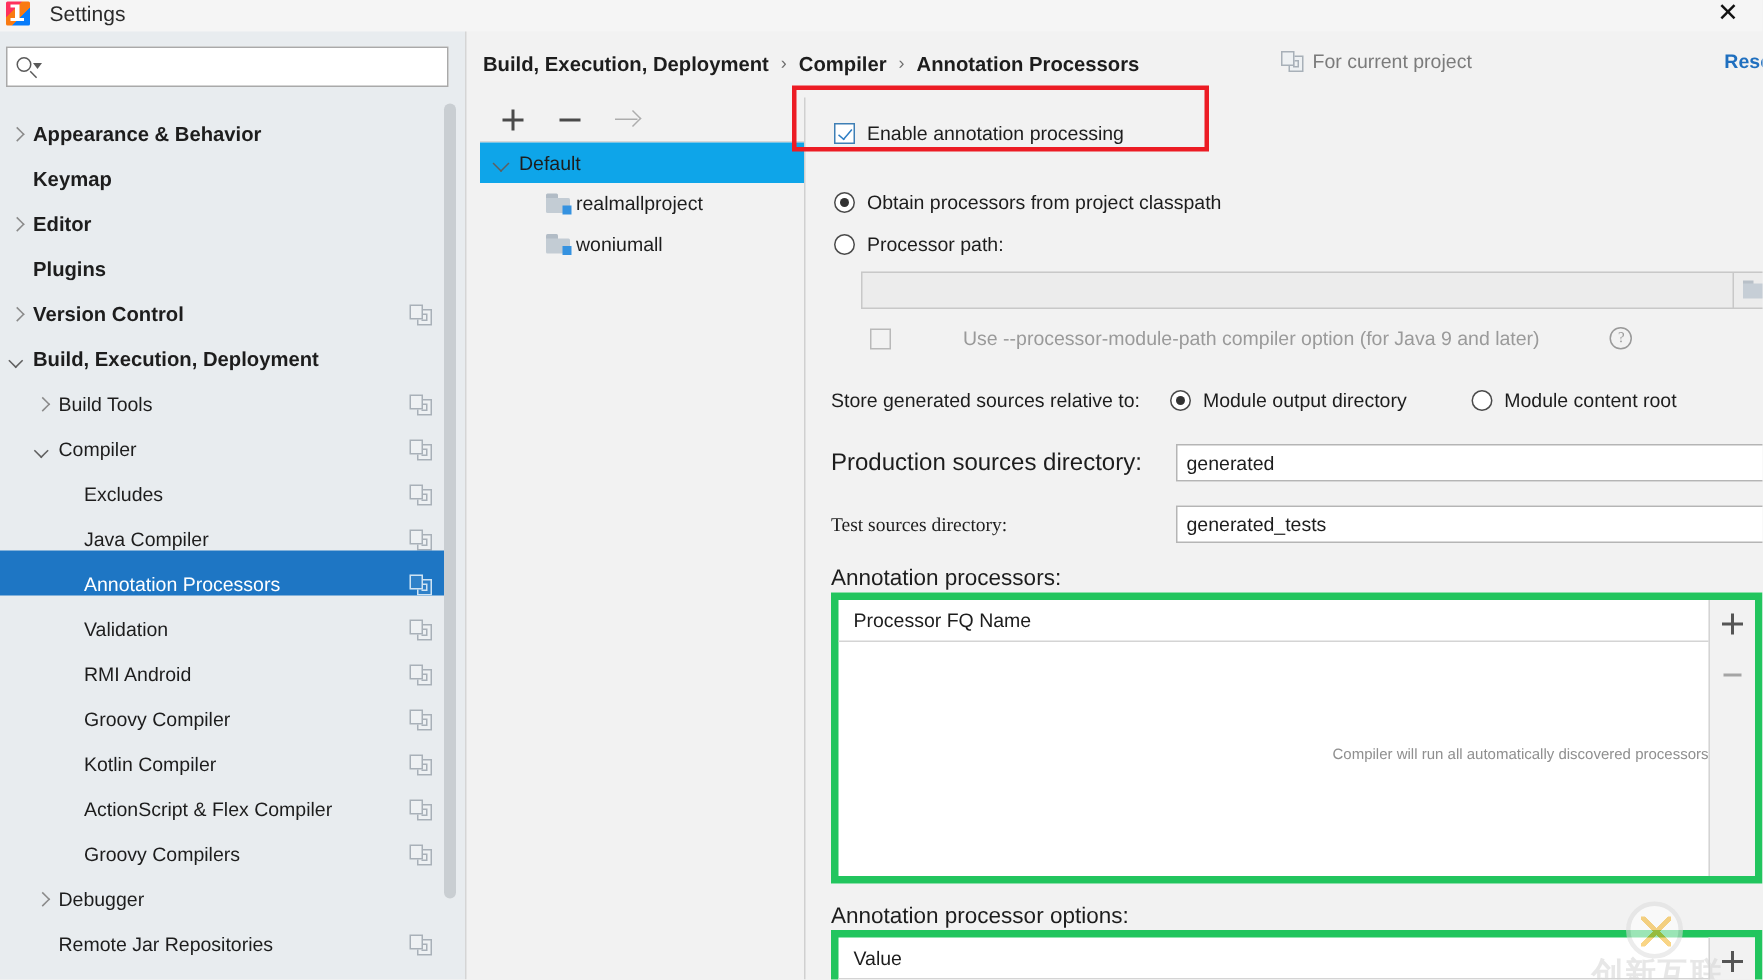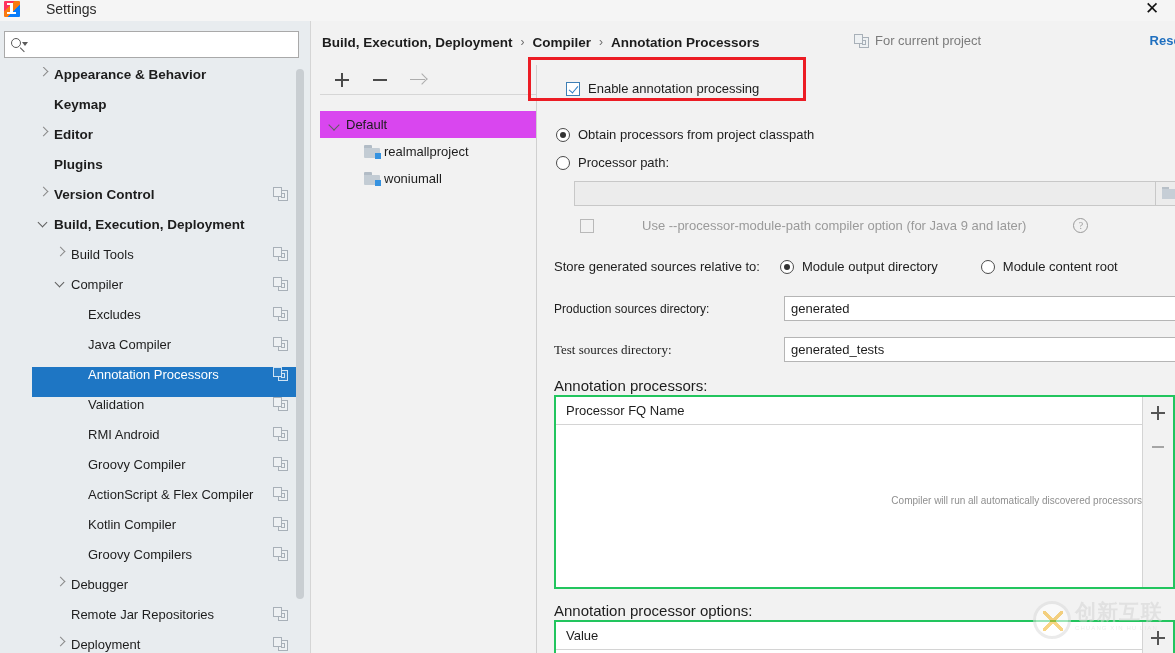--- a/index.html
+++ b/index.html
@@ -26,21 +26,21 @@
     position: relative; border-radius: 1px;
   }
   .title-icon::after {
     content: ""; position: absolute; left: 3px; top: 2px; width: 9px; height: 11px;
     background:
       linear-gradient(#fff,#fff) 0 0/3px 2px no-repeat,
       linear-gradient(#fff,#fff) 3px 0/3px 11px no-repeat,
       linear-gradient(#fff,#fff) 0 9px/9px 2px no-repeat;
   }
   .title-text {
-    margin-left: 26px; font-size: 14px; color: #2b2b2b; margin-top: -4px;
+    margin-left: 13px; font-size: 14px; color: #2b2b2b; margin-top: -4px;
     font-family: "Liberation Sans", sans-serif;
     text-align: center;
   }
   .win-close {
     position: absolute; right: 4px; top: -4px; width: 38px; height: 24px;
     display: flex; align-items: center; justify-content: center;
     font-size: 17px; color: #111; line-height: 1; cursor: pointer;
   }
 
   
@@ -72,22 +72,22 @@
   .search-input {
     border: 0; outline: 0; background: transparent; font-size: 13px;
     font-family: "Liberation Sans", sans-serif; flex: 1; padding: 0 4px; height: 23px;
   }
 
   .tree {
     position: absolute; left: 0; top: 46px; width: 304px; height: 586px;
     overflow: hidden;
   }
   .tree-row {
-    height: 30px; display: flex; align-items: flex-start; position: relative;
-    padding-left: 0; cursor: default; white-space: nowrap; margin-left: 32px;
+    height: 30px; display: flex; align-items: flex-end; position: relative;
+    padding-left: 0; cursor: default; white-space: nowrap;
   }
   .tree-row .arrow {
     width: 12px; height: 12px; position: relative; flex: 0 0 auto;
   }
   .tree-row .arrow.right::before {
     content: ""; position: absolute; left: 3px; top: 1px;
     width: 6px; height: 6px; border-right: 1.6px solid #8a8a8a; border-top: 1.6px solid #8a8a8a;
     transform: rotate(45deg);
   }
   .tree-row .arrow.down::before {
@@ -171,21 +171,21 @@
   .tb-minus::before{ content:""; position:absolute; left:3px; top:9px; width:14px; height:2px; background:#4a4a4a; }
   .tb-arrow::before{ content:""; position:absolute; left:2px; top:9px; width:15px; height:1.8px; background:#adadad; }
   .tb-arrow::after {
     content:""; position:absolute; left:10px; top:5.5px; width:7px; height:7px;
     border-right:1.8px solid #adadad; border-top:1.8px solid #adadad; transform: rotate(45deg);
   }
   .profile-row {
     height: 27px; display: flex; align-items: center; font-size: 13px; padding-left: 8px;
     cursor: default; white-space: nowrap;
   }
-  .profile-row.sel { background: #d946ef; margin-top: 16px; }
+  .profile-row.sel { background: #0ea5e9; }
   .profile-row .arrow.down { width: 14px; height: 14px; position: relative; flex: 0 0 auto; margin-right: 4px; }
   .profile-row .arrow.down::before {
     content: ""; position: absolute; left: 2px; top: 3px; width: 7px; height: 7px;
     border-right: 1.6px solid #5f5f5f; border-bottom: 1.6px solid #5f5f5f; transform: rotate(45deg);
   }
   .folder-icon {
     width: 18px; height: 14px; position: relative; flex: 0 0 auto; margin-left: 36px; margin-right: 2px;
   }
   .folder-icon .tab {
     position: absolute; left: 0; top: 0; width: 8px; height: 4px; background: #b2bcc6; border-radius: 1px 1px 0 0;
@@ -246,21 +246,21 @@
 
   .help-icon {
     width: 15px; height: 15px; border-radius: 50%; border: 1.3px solid #9a9a9a;
     color: #9a9a9a; font-size: 10px; display: flex; align-items: center; justify-content: center;
     margin-left: 7px; cursor: pointer; font-family: "Liberation Serif", serif;
   }
 
   .section-label { position: absolute; font-size: 15px; color: #1d1d1d; }
 
   .table-box {
-    position: absolute; background: #fff; border: 2px solid #22c55e;
+    position: absolute; background: #fff; border: 5px solid #22c55e;
   }
   .table-head {
     height: 28px; border-bottom: 1px solid #d4d4d4; display: flex; align-items: center;
     font-size: 13px; color: #1d1d1d;
   }
   .th { padding-left: 10px; height: 100%; display: flex; align-items: center; }
   .th + .th { border-left: 1px solid #d4d4d4; }
   .empty-msg {
     text-align: right; color: #8f8f8f; font-size: 10px;
   }
@@ -270,21 +270,21 @@
     display: flex; flex-direction: column; align-items: center; padding-top: 6px; gap: 14px;
   }
   .sb { width: 20px; height: 20px; position: relative; cursor: pointer; }
   .sb-plus::before { content:""; position:absolute; left:3px; top:9px; width:14px; height:2.2px; background:#555; }
   .sb-plus::after  { content:""; position:absolute; left:8.9px; top:3px; width:2.2px; height:14px; background:#555; }
   .sb-minus::before{ content:""; position:absolute; left:4px; top:9px; width:12px; height:2.2px; background:#a5a5a5; }
 
   
   .watermark {
     position: absolute; right: 2px; bottom: 6px; width: 140px; height: 46px;
-    opacity: 0.55; pointer-events: none; display: flex; z-index: 8;
+    opacity: 0.55; pointer-events: none; display: flex; align-items: center; z-index: 8; flex-direction: column;
   }
   .wm-logo {
     width: 38px; height: 38px; border-radius: 50%; border: 3px solid #dcdcdc;
     position: relative; flex: 0 0 auto; background: #fff;
   }
   .wm-logo::after {
     content: ""; position: absolute; left: 7px; top: 7px; width: 20px; height: 20px;
     background: linear-gradient(135deg, transparent 45%, #f5b323 45%, #f5b323 56%, transparent 56%),
                 linear-gradient(45deg, transparent 45%, #f5b323 45%, #f5b323 56%, transparent 56%);
   }
@@ -391,28 +391,28 @@
           </span>
         </div>
         <div class="tree-row lvl2 noarrow">
           <span class="tree-label">Groovy Compiler</span>
           <span class="copy-icon">
             <span class="b"></span>
             <span class="a"></span>
           </span>
         </div>
         <div class="tree-row lvl2 noarrow">
+          <span class="tree-label">Kotlin Compiler</span>
+          <span class="copy-icon">
+            <span class="b"></span>
+            <span class="a"></span>
+          </span>
+        </div>
+        <div class="tree-row lvl2 noarrow">
           <span class="tree-label">ActionScript &amp; Flex Compiler</span>
-          <span class="copy-icon">
-            <span class="b"></span>
-            <span class="a"></span>
-          </span>
-        </div>
-        <div class="tree-row lvl2 noarrow">
-          <span class="tree-label">Kotlin Compiler</span>
           <span class="copy-icon">
             <span class="b"></span>
             <span class="a"></span>
           </span>
         </div>
         <div class="tree-row lvl2 noarrow">
           <span class="tree-label">Groovy Compilers</span>
           <span class="copy-icon">
             <span class="b"></span>
             <span class="a"></span>
@@ -488,21 +488,21 @@
               <span class="body"></span>
               <span class="dot"></span>
             </span>
             <span>woniumall</span>
           </div>
         </div>
     </div>
 
     <div class="detail">
 
-      <div class="row" style="left:28px; top:16px;">
+      <div class="row" style="left:18px; top:16px;">
         <span class="chk checked"></span>
         <span class="lbl">Enable annotation processing</span>
       </div>
 
       <div class="row" style="left:18px; top:62px;">
         <span class="radio on"></span>
         <span class="lbl">Obtain processors from project classpath</span>
       </div>
 
       <div class="row" style="left:18px; top:90px;">
@@ -528,21 +528,21 @@
 
       <div class="row" style="left:16px; top:194px;">
         <span style="font-size:13px;">Store generated sources relative to:</span>
         <span class="radio on" style="margin-left:20px;"></span>
         <span class="lbl">Module output directory</span>
         <span class="radio" style="margin-left:43px;"></span>
         <span class="lbl">Module content root</span>
       </div>
 
       <div class="row" style="left:16px; top:231px;">
-        <span style="width:230px; font-size:12px;">Production sources directory:</span>
+        <span style="width:230px; font-size:16px;">Production sources directory:</span>
         <span class="textfield" style="width:398px;">generated</span>
       </div>
 
       <div class="row" style="left:16px; top:272px;">
         <span style="width:230px; font-size:13px;font-family:Liberation Serif, serif;">Test sources directory:</span>
         <span class="textfield" style="width:398px;">generated_tests</span>
       </div>
 
       <div class="section-label" style="left:16px; top:312px;">Annotation processors:</div>
 

